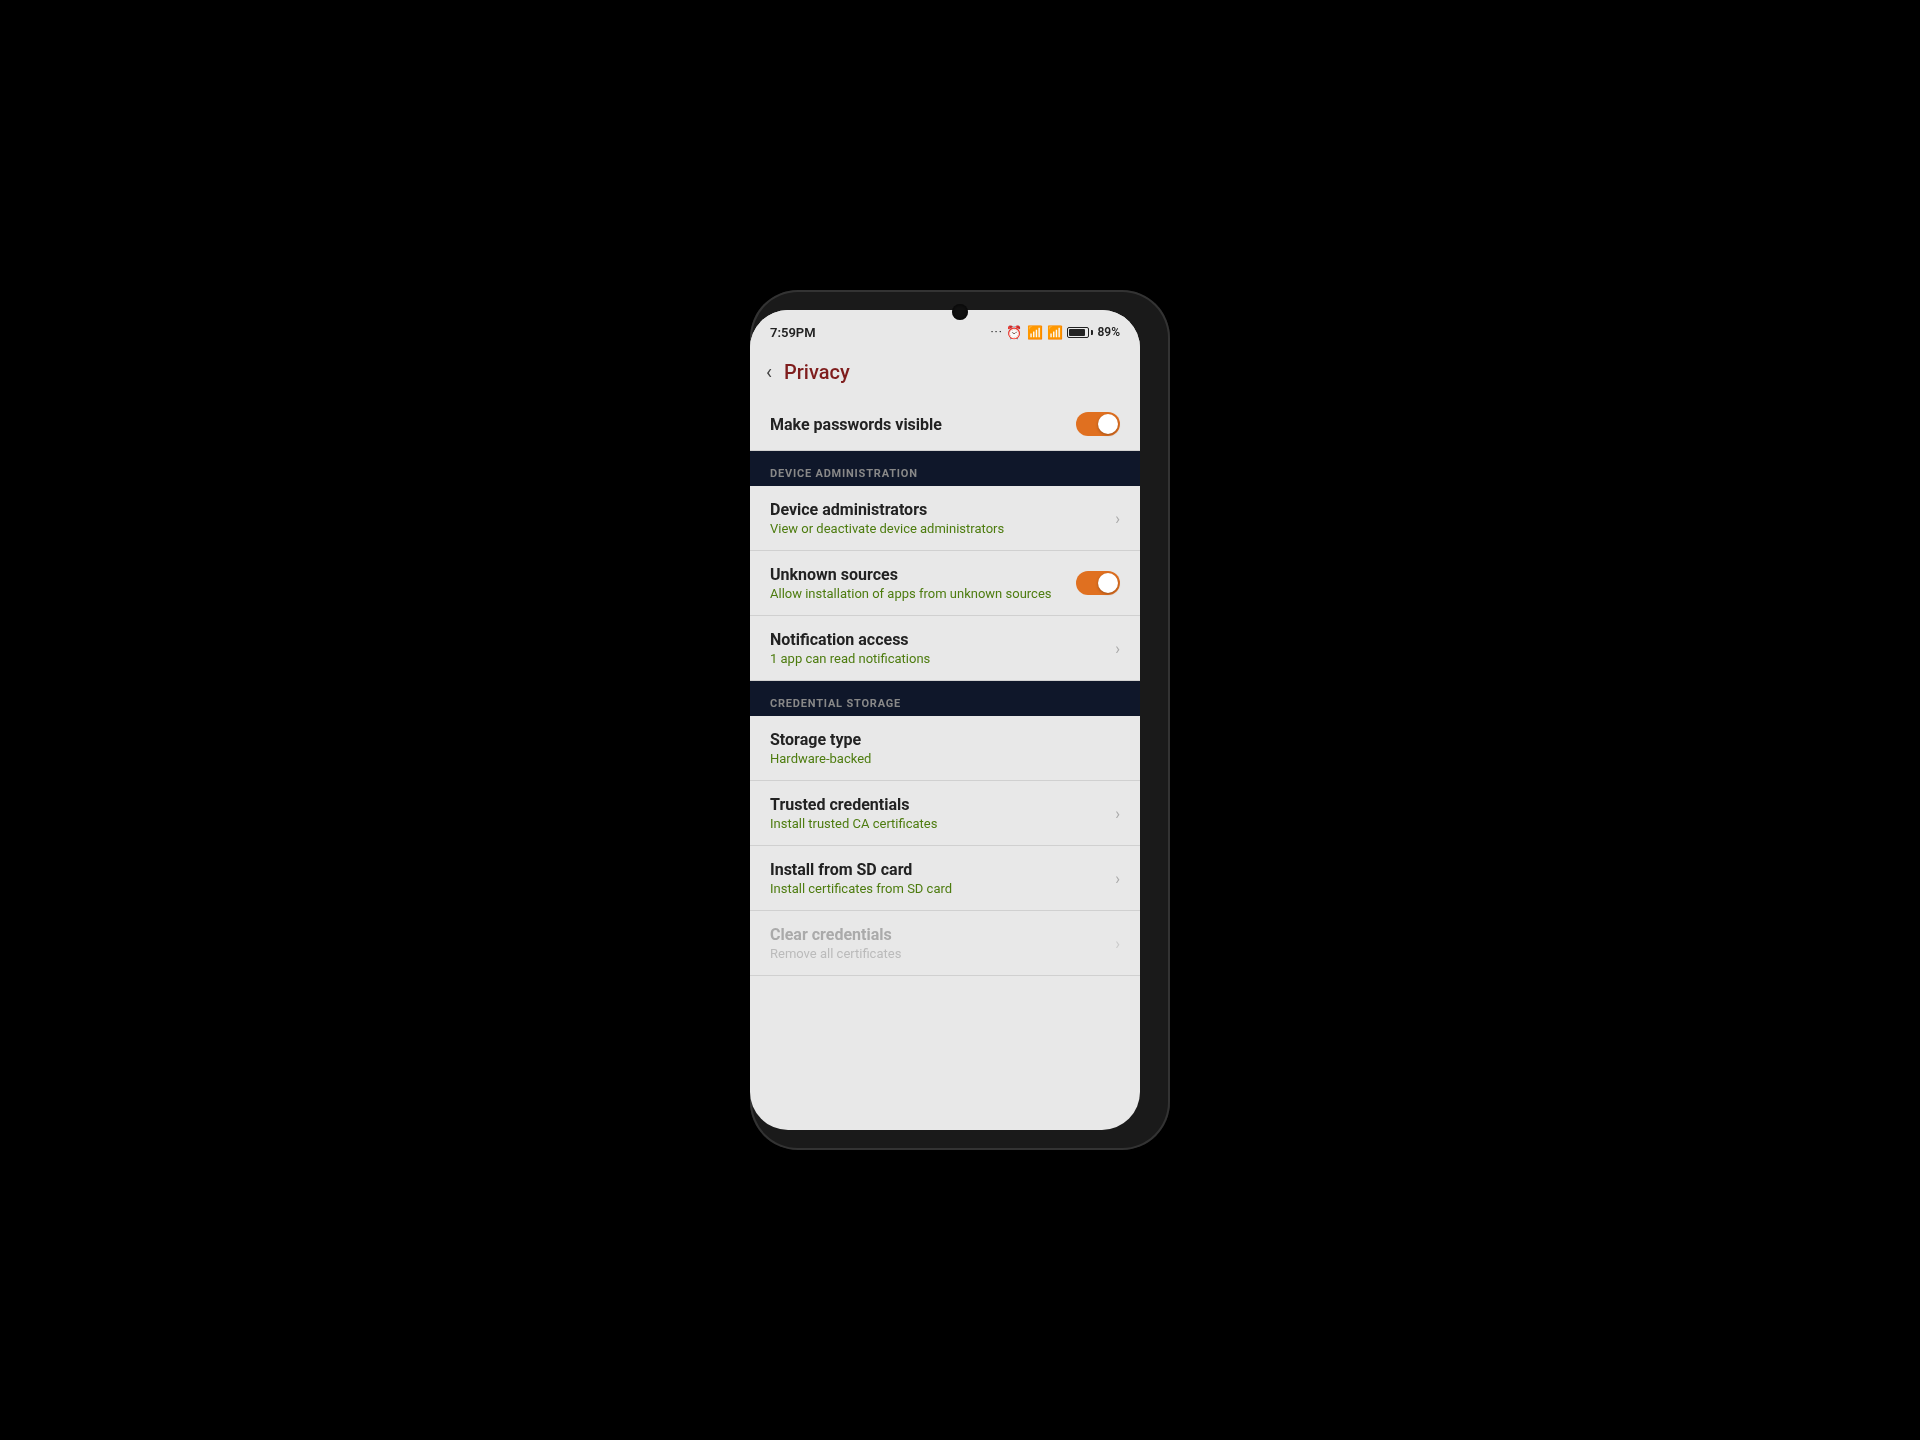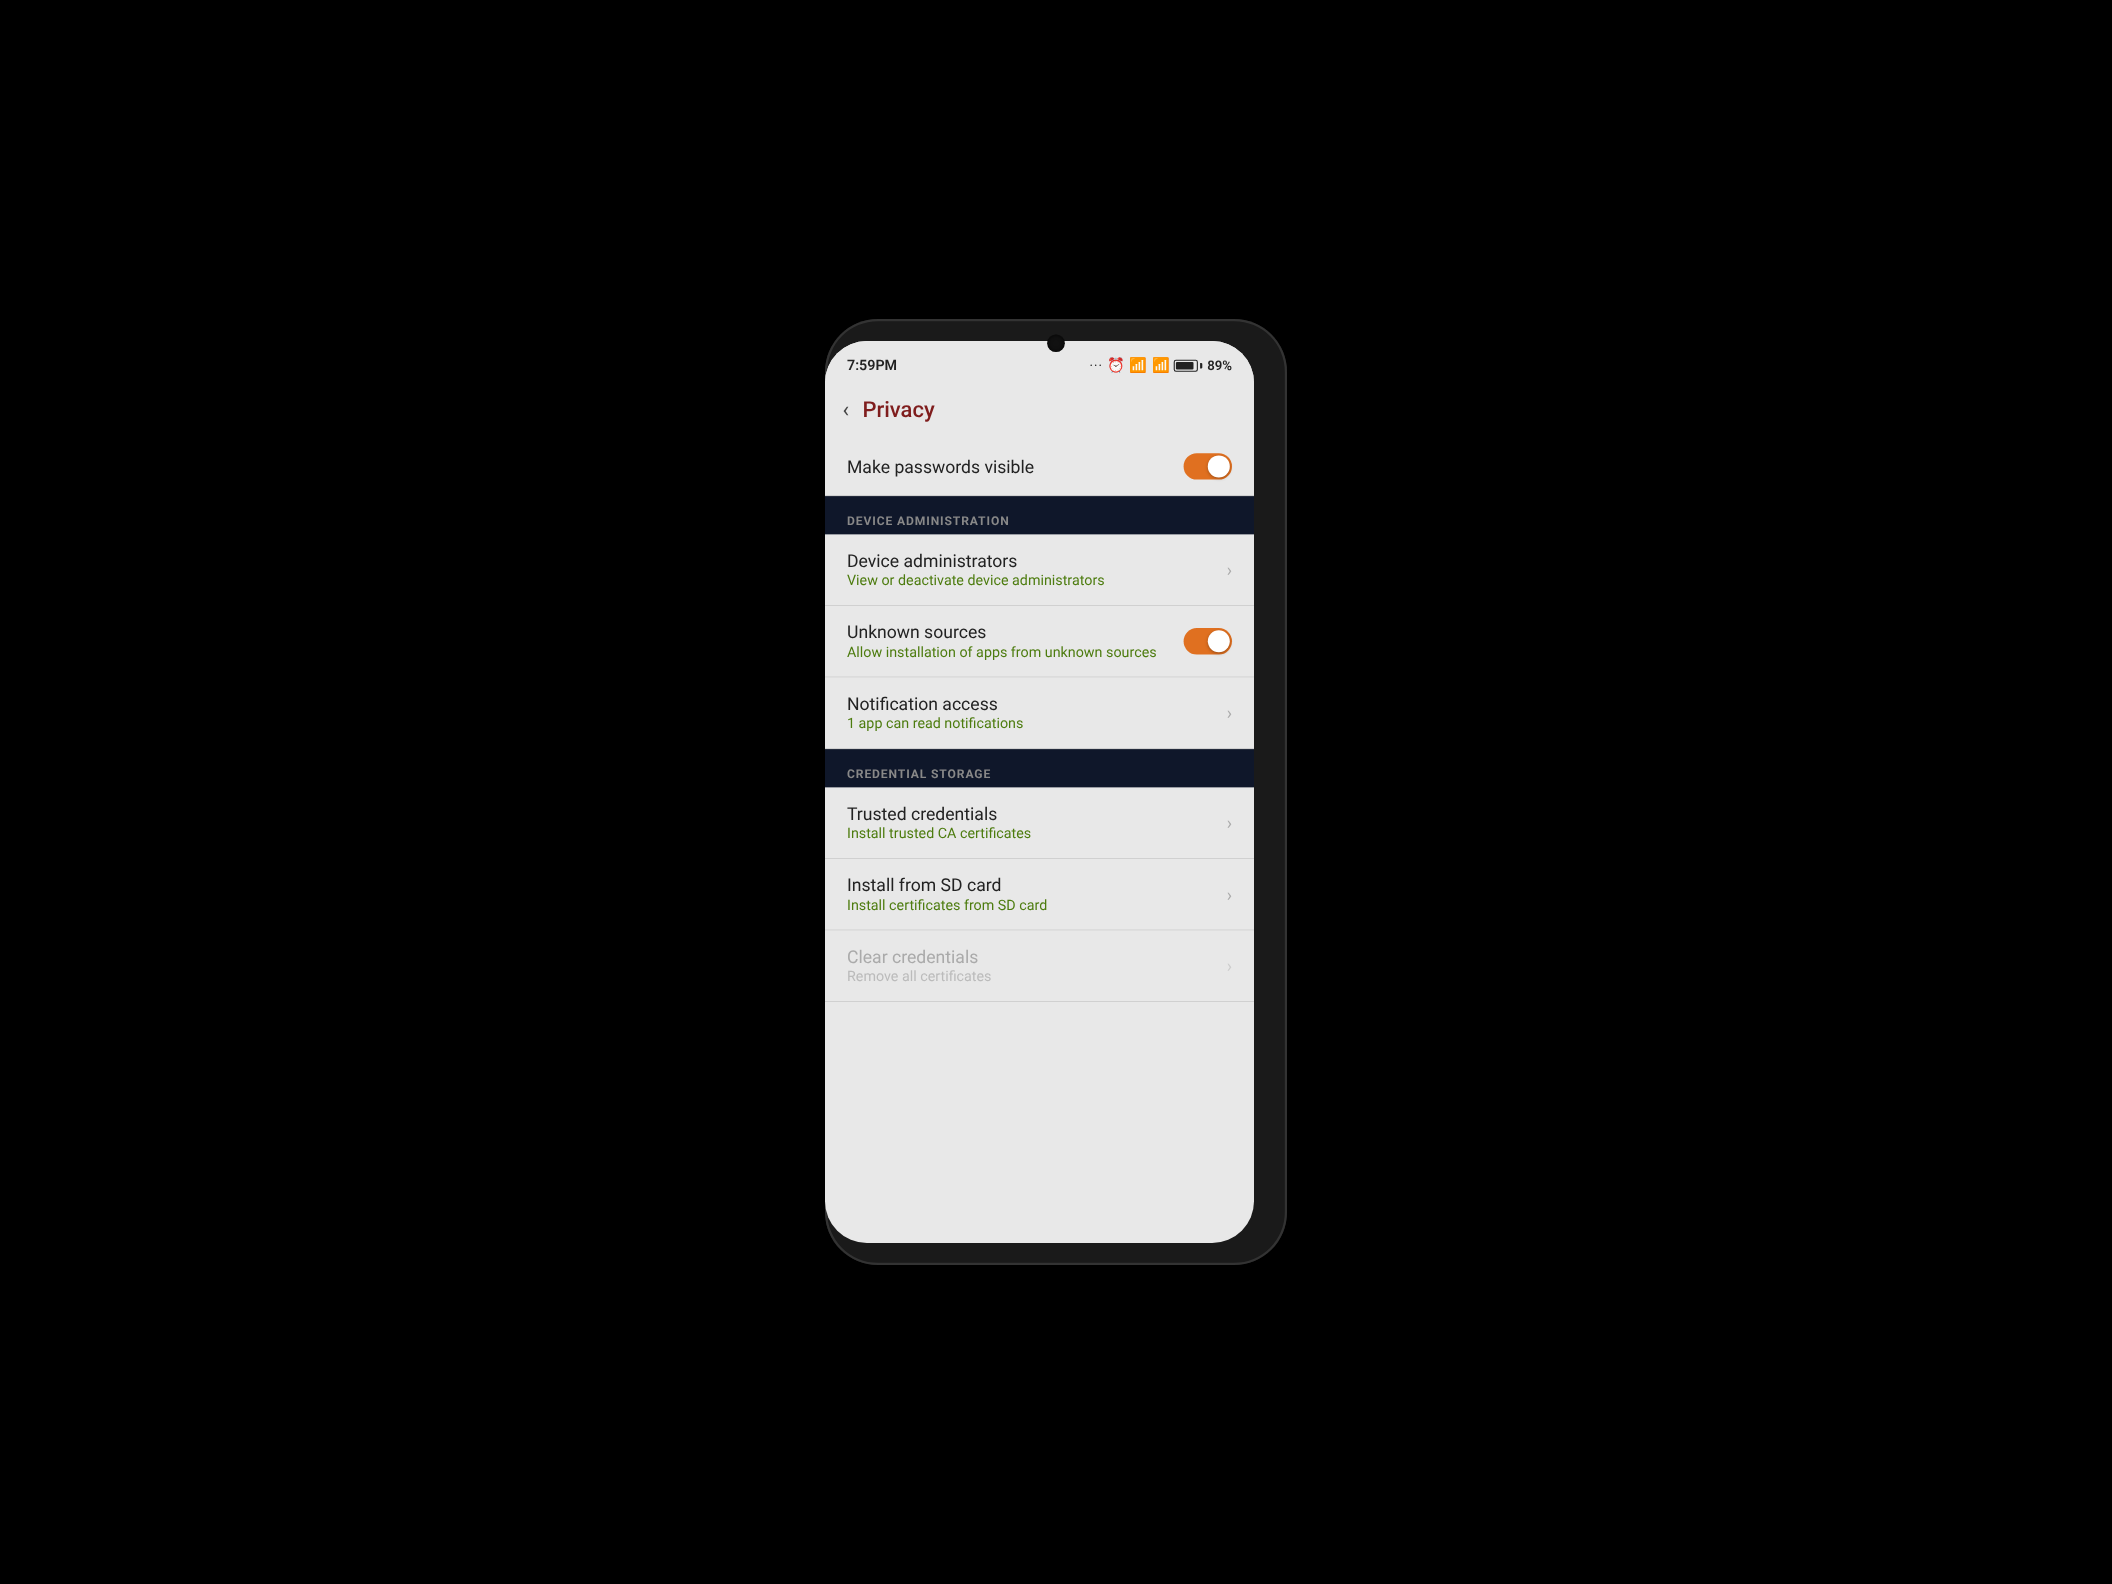--- a/index.html
+++ b/index.html
@@ -139,21 +139,21 @@
       align-items: center;
       justify-content: space-between;
       cursor: pointer;
     }
     .setting-row-text {
       flex: 1;
     }
     .setting-title {
       font-size: 16px;
       color: #222;
-      font-weight: 400;
+      font-weight: 700;
     }
     .setting-subtitle {
       font-size: 13px;
       color: #4d7c0f;
       margin-top: 2px;
     }
     .setting-title.disabled {
       color: #aaa;
     }
     .setting-subtitle.disabled {
@@ -267,20 +267,26 @@
       <div class="setting-row">
         <div class="setting-row-text">
           <div class="setting-title">Notification access</div>
           <div class="setting-subtitle">1 app can read notifications</div>
         </div>
         <span class="chevron">›</span>
       </div>
 
       <div class="section-header">CREDENTIAL STORAGE</div>
 
+      <div class="setting-row">
+        <div class="setting-row-text">
+          <div class="setting-title">Storage type</div>
+          <div class="setting-subtitle">Hardware-backed</div>
+        </div>
+      </div>
 
       <div class="setting-row">
         <div class="setting-row-text">
           <div class="setting-title">Trusted credentials</div>
           <div class="setting-subtitle">Install trusted CA certificates</div>
         </div>
         <span class="chevron">›</span>
       </div>
 
       <div class="setting-row">

